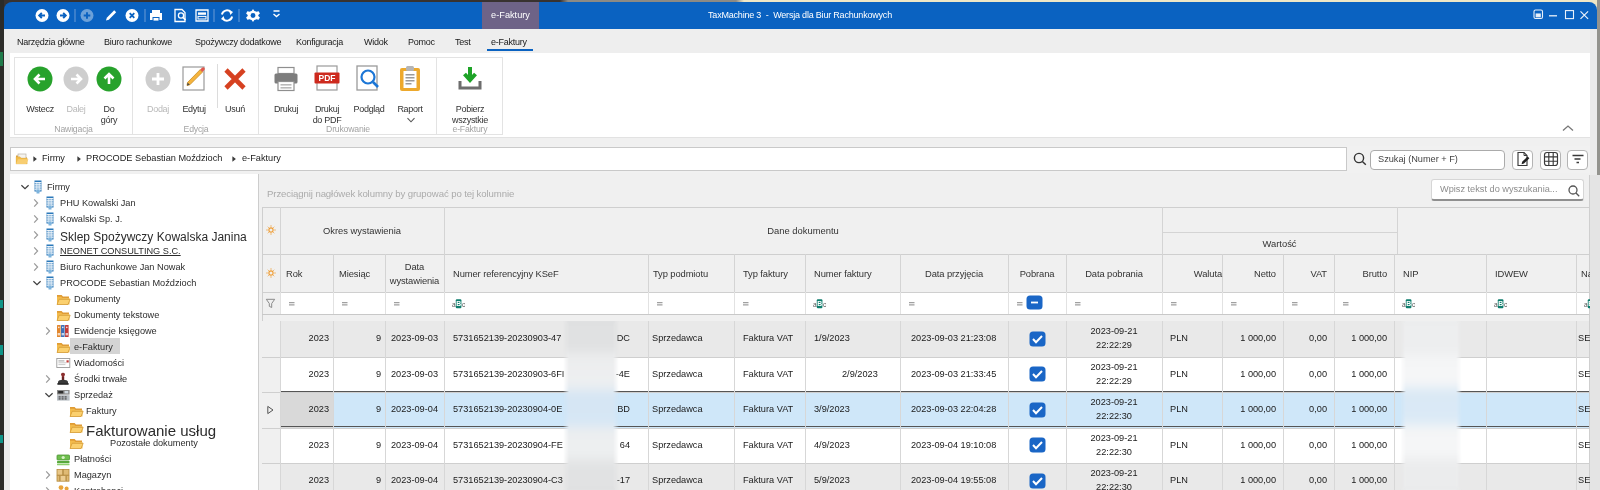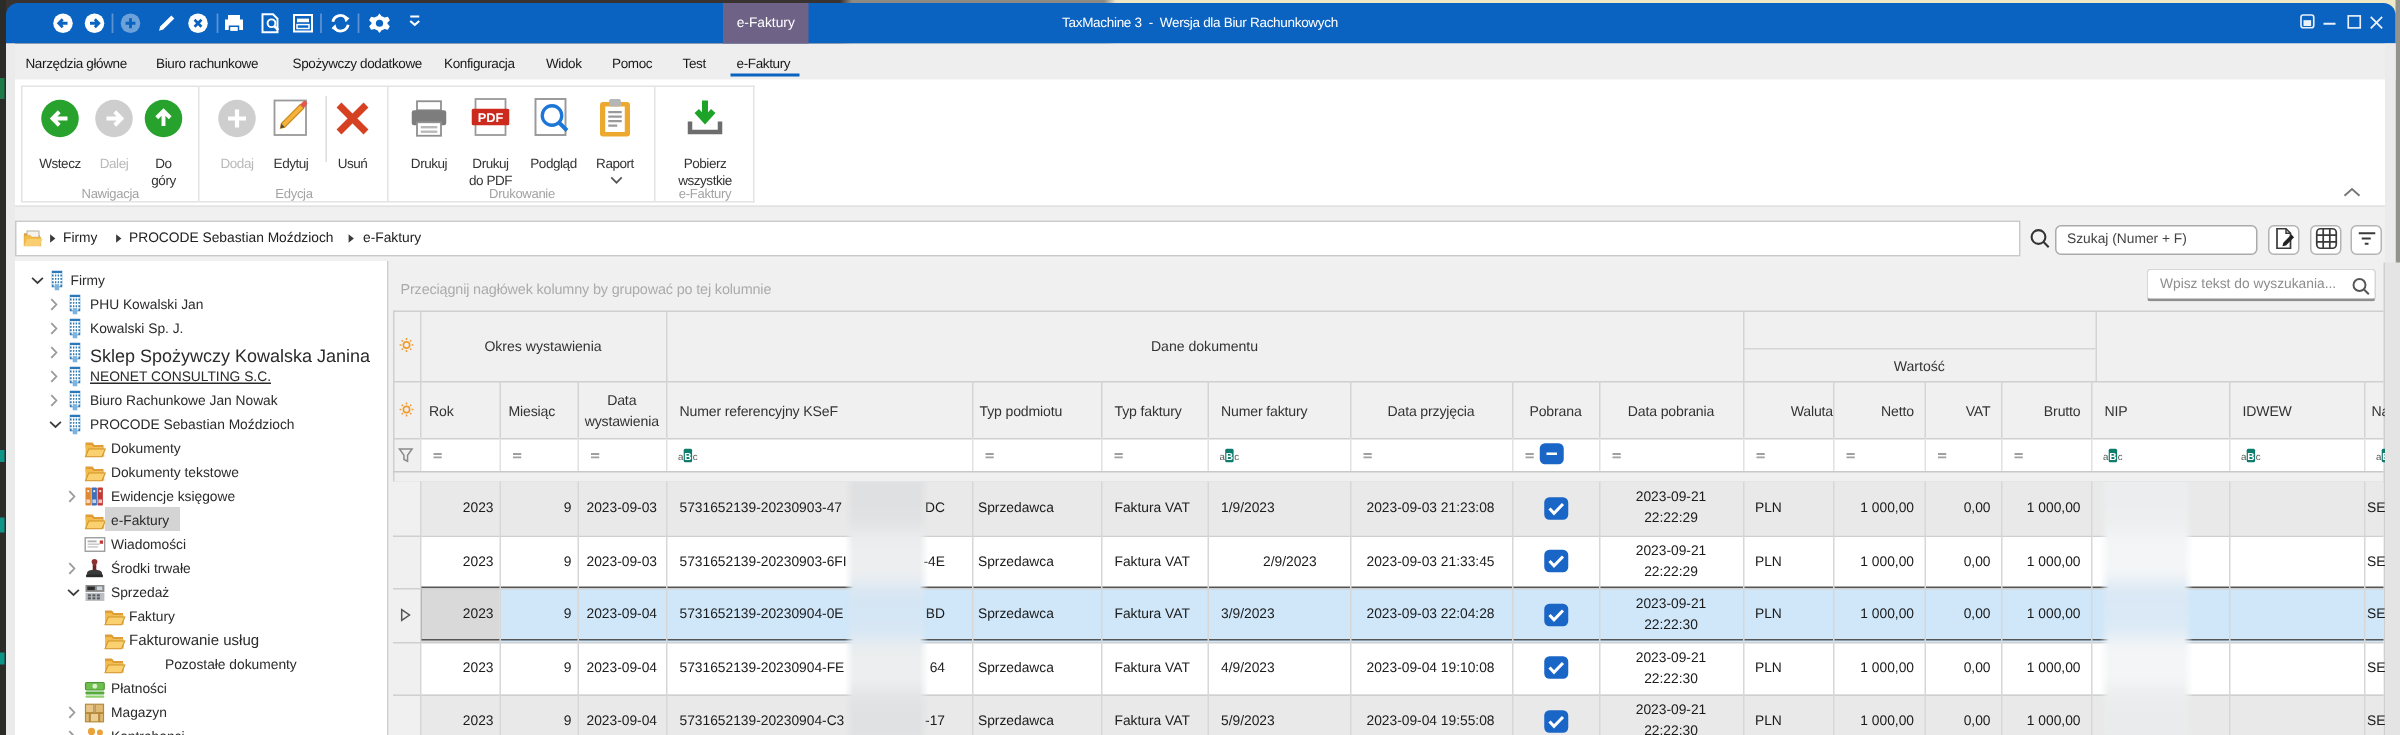--- a/index.html
+++ b/index.html
@@ -396,21 +396,21 @@
 <path d="M1 3 h4.6 l1.4 1.6 h6 v1.8 h-12 z" fill="#e09c35"></path>
 <path d="M1 12.5 V4.7 h4.2 l1.4 1.5 h6.9 V12.5 Z" fill="#f3bb4b"></path>
 <path d="M1 12.5 L3.2 7.3 h11 L12 12.5 Z" fill="#fbd06e" stroke="#d0952f" stroke-width="0.7"></path>
 </svg>
 <div class="abs t" style="left:86px;top:406.0px;font-size:9.2px;color:#2b2b2b;">Faktury</div>
 <svg class="abs" style="left:69px;top:420.0px" width="15" height="14">
 <path d="M1 3 h4.6 l1.4 1.6 h6 v1.8 h-12 z" fill="#e09c35"></path>
 <path d="M1 12.5 V4.7 h4.2 l1.4 1.5 h6.9 V12.5 Z" fill="#f3bb4b"></path>
 <path d="M1 12.5 L3.2 7.3 h11 L12 12.5 Z" fill="#fbd06e" stroke="#d0952f" stroke-width="0.7"></path>
 </svg>
-<div class="abs t" style="left:86px;top:422.0px;font-size:10px;color:#2b2b2b;">Fakturowanie usług</div>
+<div class="abs t" style="left:86px;top:422.0px;font-size:15px;color:#2b2b2b;">Fakturowanie usług</div>
 <svg class="abs" style="left:69px;top:436.0px" width="15" height="14">
 <path d="M1 3 h4.6 l1.4 1.6 h6 v1.8 h-12 z" fill="#e09c35"></path>
 <path d="M1 12.5 V4.7 h4.2 l1.4 1.5 h6.9 V12.5 Z" fill="#f3bb4b"></path>
 <path d="M1 12.5 L3.2 7.3 h11 L12 12.5 Z" fill="#fbd06e" stroke="#d0952f" stroke-width="0.7"></path>
 </svg>
 <div class="abs t" style="left:86px;top:438.0px;font-size:9.2px;color:#2b2b2b;padding-left:24px;">Pozostałe dokumenty</div>
 <svg class="abs" style="left:56px;top:452.0px" width="15" height="14">
 <rect x="1" y="3" width="12.5" height="5" rx="0.8" fill="#6fbf4e" stroke="#4e9636" stroke-width="0.8"></rect>
 <circle cx="7.2" cy="5.5" r="1.6" fill="#d9f0c8"></circle>
 <rect x="1" y="9" width="12.5" height="2" rx="0.5" fill="#57a93c"></rect>

